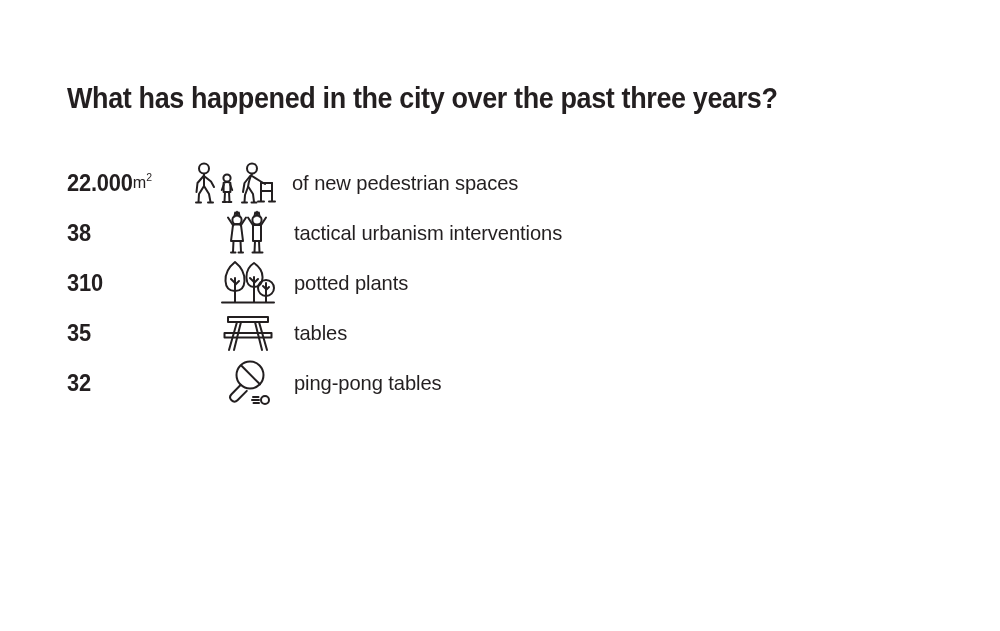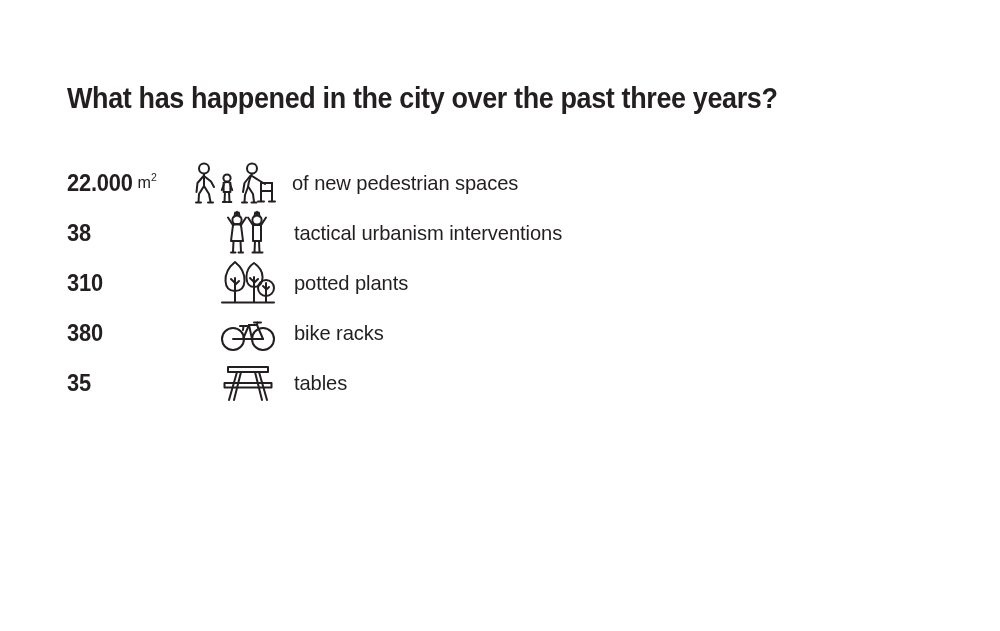--- a/index.html
+++ b/index.html
@@ -54,21 +54,20 @@
     font-weight: bold;
     letter-spacing: -0.2px;
     color: #231f20;
     white-space: nowrap;
     transform: scaleX(0.95);
     transform-origin: left center;
   }
   .unit {
     font-size: 17px;
     font-weight: normal;
-    margin-left: 5px;
     letter-spacing: 0;
   }
   .unit sup {
     font-size: 11px;
     vertical-align: super;
     line-height: 0;
   }
   .icon-cell {
     position: absolute;
     left: 196px;
@@ -236,45 +235,20 @@
             <path d="M3 44.5 L55 44.5"></path>
           </g>
         </svg>
       </div>
       <div class="value">
         <span>310</span>
       </div>
       <div class="label">potted plants</div>
     </div>
 
-    <div class="row">
-      <div class="value">
-        <span>380</span>
-      </div>
-      <div class="icon-cell">
-        <svg width="54" height="38" viewBox="0 0 54 38">
-          <g class="ico" stroke-width="2">
-            <circle cx="12" cy="25" r="11"></circle>
-            <circle cx="42" cy="25" r="11"></circle>
-
-            <path d="M12 25 L22 25 L28 11 L35 11"></path>
-            <path d="M22 25 L31 25 L42 25"></path>
-            <path d="M31 25 L28 11"></path>
-            <path d="M42 25 L36 11"></path>
-
-            <path d="M33 8.5 L40 8.5"></path>
-            <path d="M36 11 L36.5 8.5"></path>
-
-            <path d="M19 12 L26.5 12"></path>
-            <path d="M22.5 12 L22 16"></path>
-          </g>
-        </svg>
-      </div>
-      <div class="label">bike racks</div>
-    </div>
 
     <div class="row">
       <div class="value">
         <span>35</span>
       </div>
       <div class="icon-cell">
         <svg width="52" height="42" viewBox="0 0 52 42">
           <g class="ico" stroke-width="2.1">
 
             <rect x="6" y="5" width="40" height="5"></rect>
@@ -284,15 +258,39 @@
             <path d="M37 10 L45 38"></path>
             <path d="M33 10 L40 38"></path>
 
             <rect x="2.5" y="21" width="47" height="4.6"></rect>
           </g>
         </svg>
       </div>
       <div class="label">tables</div>
     </div>
 
+    <div class="row">
+      <div class="value">
+        <span>32</span>
+      </div>
+      <div class="icon-cell">
+        <svg width="52" height="48" viewBox="0 0 52 48">
+          <g class="ico" stroke-width="2">
+
+            <circle cx="28" cy="16" r="13.5"></circle>
+
+            <path d="M18.8 25.8 L9.5 35.2 Q6.5 38.2 9.5 41.2 Q12.5 44.2 15.5 41.2 L24.8 31.9"></path>
+
+            <path d="M19.5 6.8 L38 25.3"></path>
+
+            <circle cx="43" cy="41" r="4"></circle>
+
+            <path d="M30 41 L37 41"></path>
+            <path d="M31 38 L36.5 38"></path>
+            <path d="M31.5 44 L37 44"></path>
+          </g>
+        </svg>
+      </div>
+      <div class="label">ping-pong tables</div>
+    </div>
 
   </div>
 </div>
 
 </body></html>

